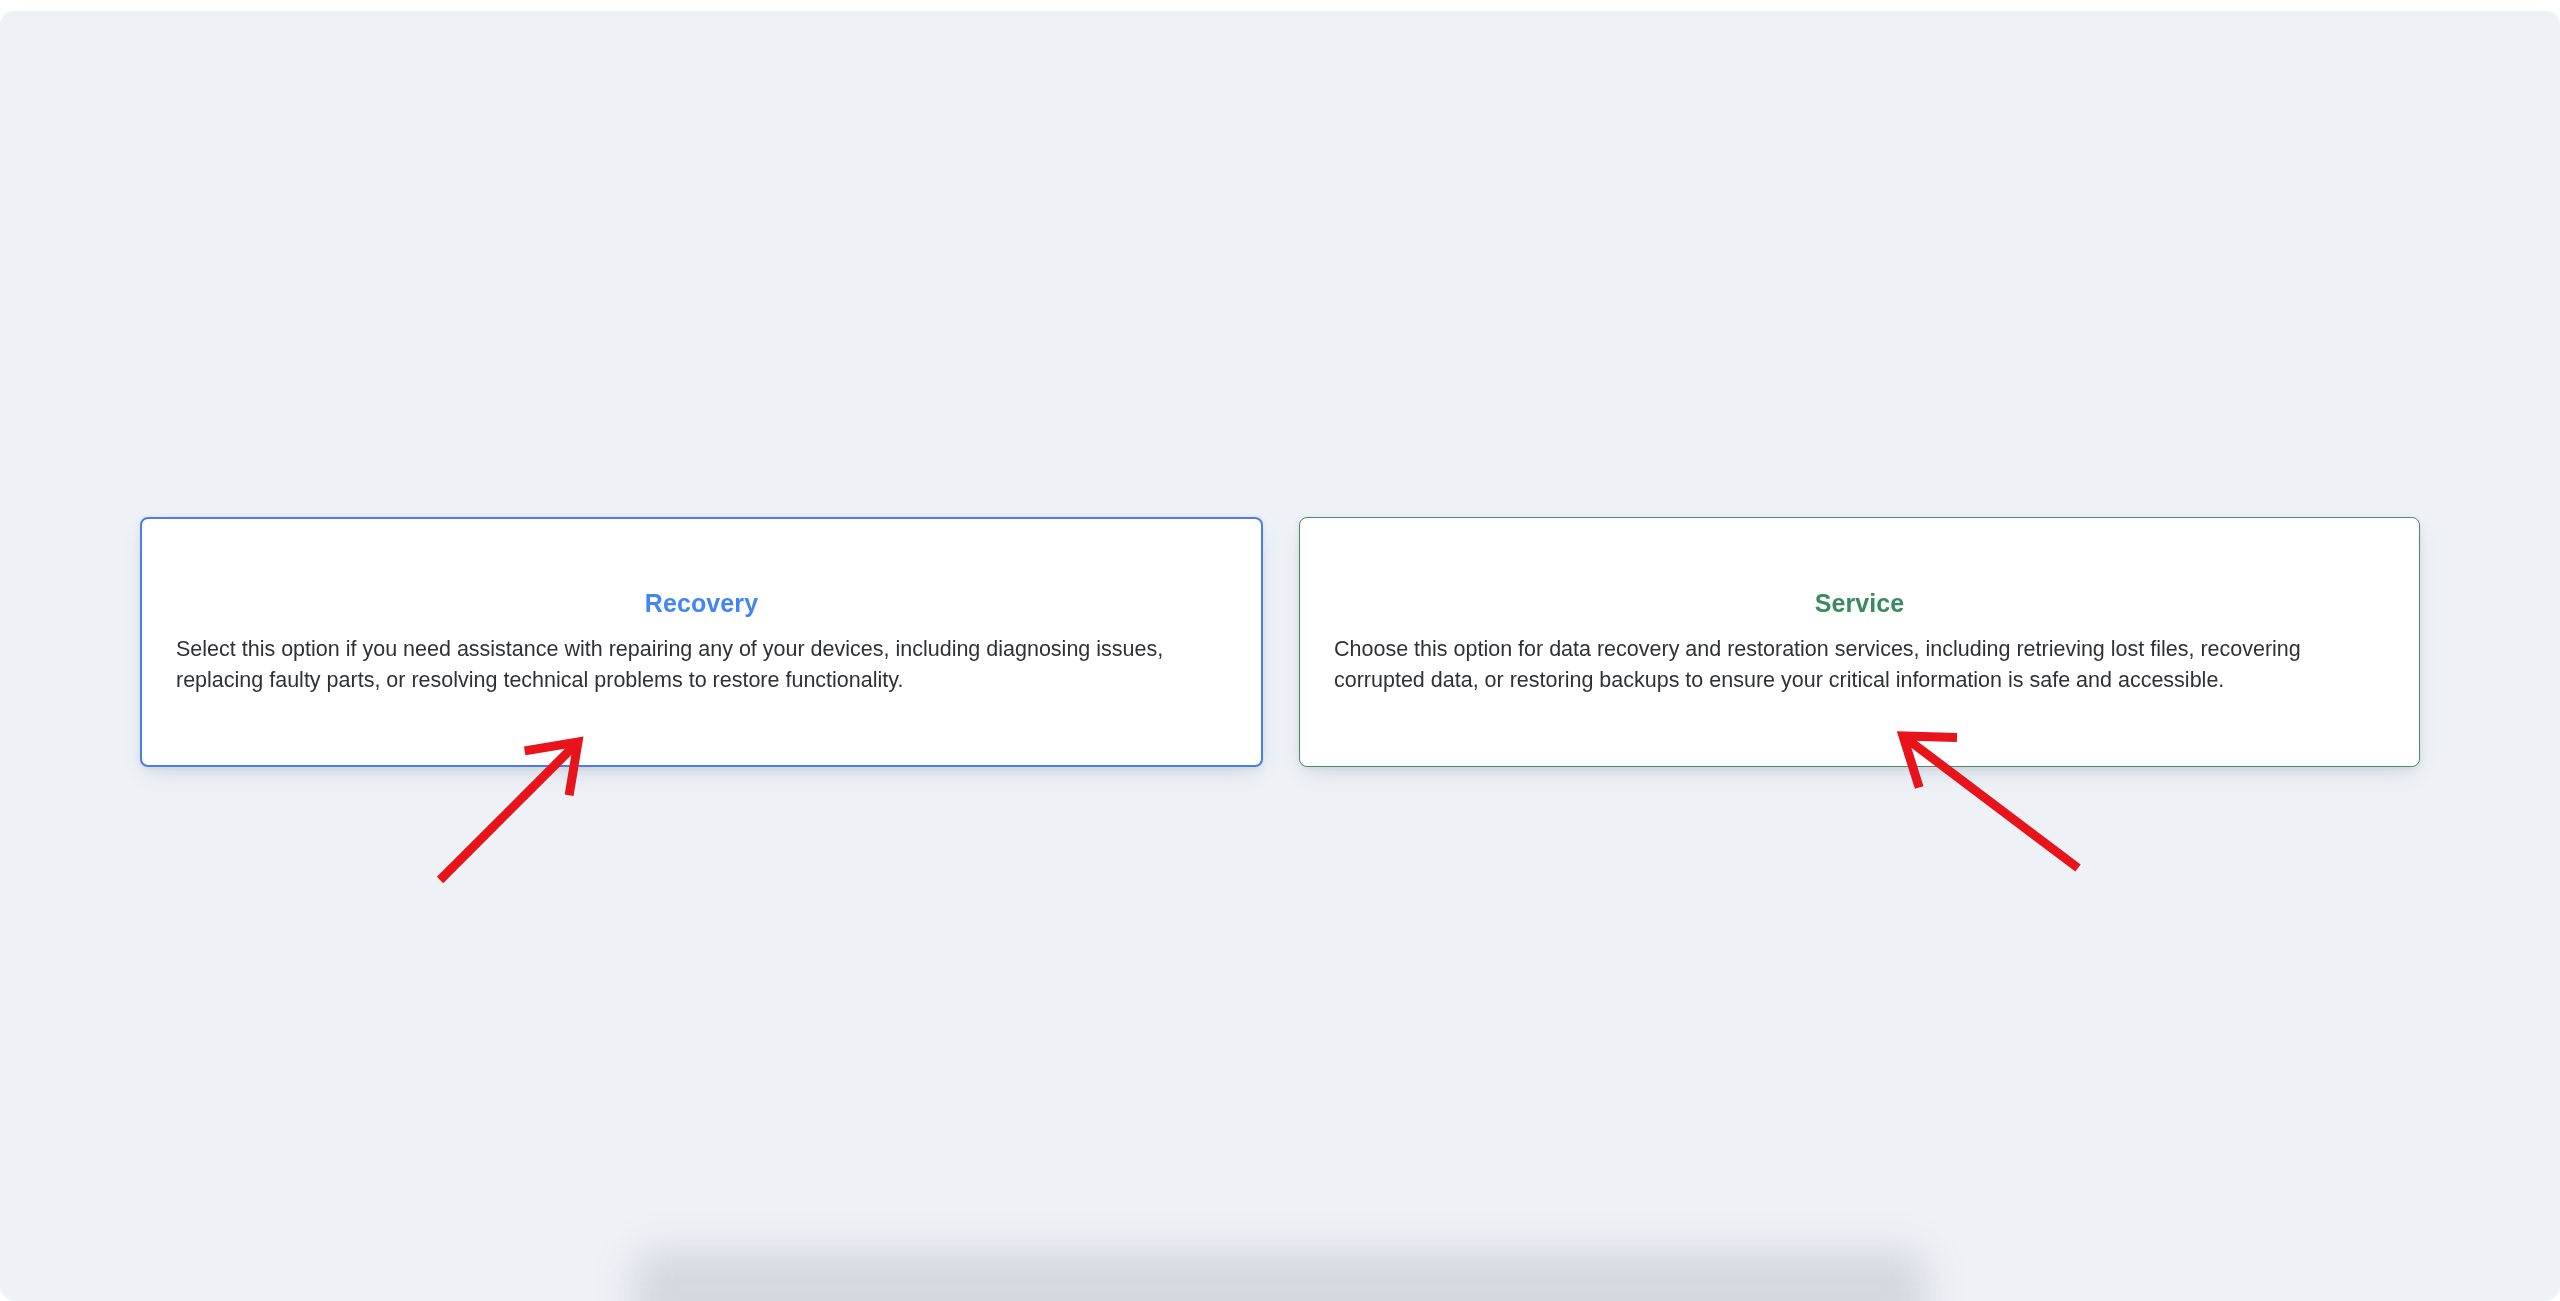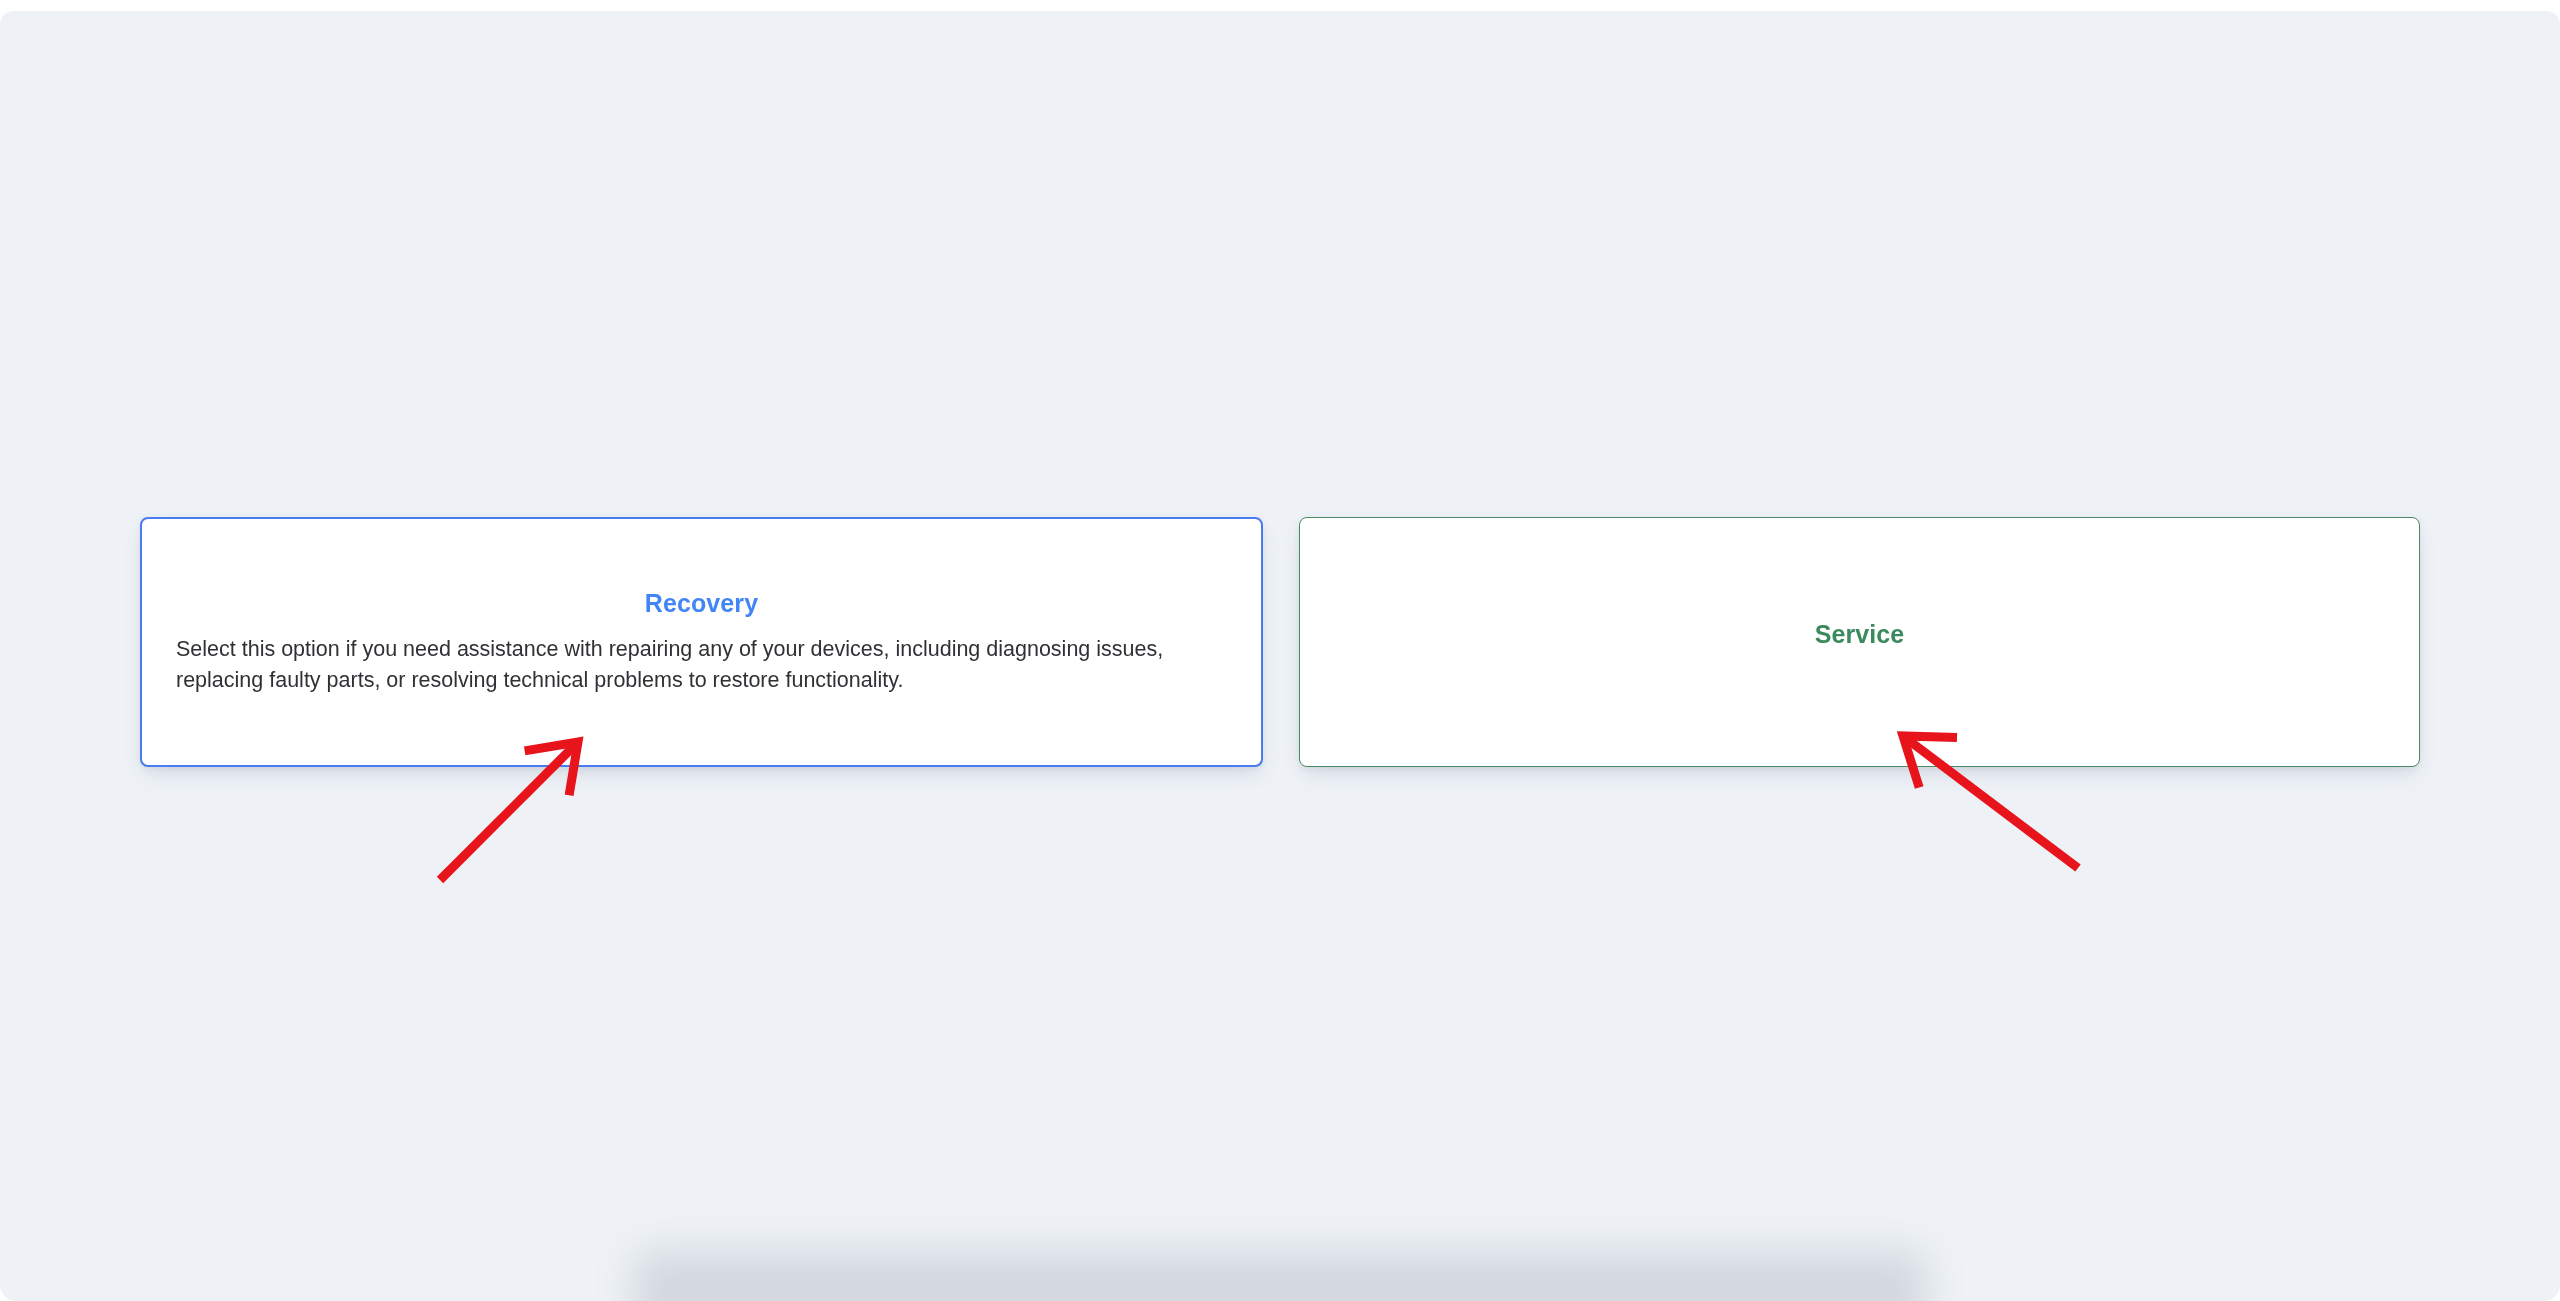--- a/index.html
+++ b/index.html
@@ -125,20 +125,21 @@
 
     <div id="cards-row">
 
       <div class="option-card service" style="border-color: rgb(74, 123, 240);">
         <h2 class="card-title service-title" style="color: rgb(66, 133, 244);">Recovery</h2>
         <p class="card-desc">Select this option if you need assistance with repairing any of your devices, including diagnosing issues, replacing faulty parts, or resolving technical problems to restore functionality.</p>
       </div>
 
       <div class="option-card recovery" style="border-color: rgb(74, 138, 99);">
         <h2 class="card-title recovery-title" style="color: rgb(58, 138, 93);">Service</h2>
+        <p class="card-desc">Choose this option for data recovery and restoration services, including retrieving lost files, recovering corrupted data, or restoring backups to ensure your critical information is safe and accessible.</p>
       </div>
 
     </div>
 
     <div id="bottom-glow"></div>
   </div>
 
   <svg id="annotation-layer" viewBox="0 0 2560 1301">
     <g id="arrow-service-group">
       <line id="arrow-service-line" x1="440" y1="880" x2="578" y2="742" stroke="#e8141c" stroke-width="9" stroke-linecap="butt"></line>

